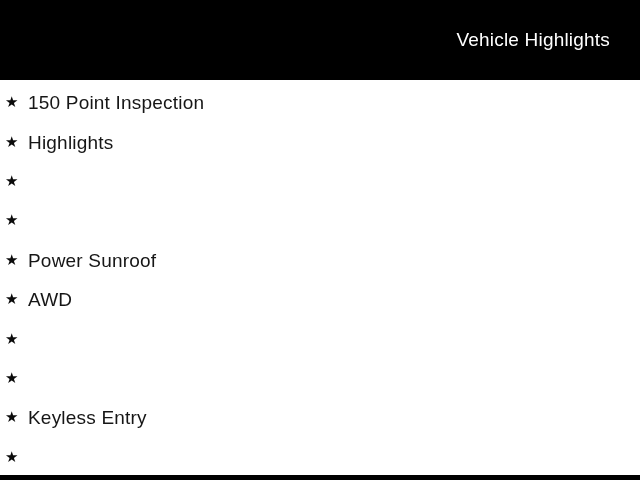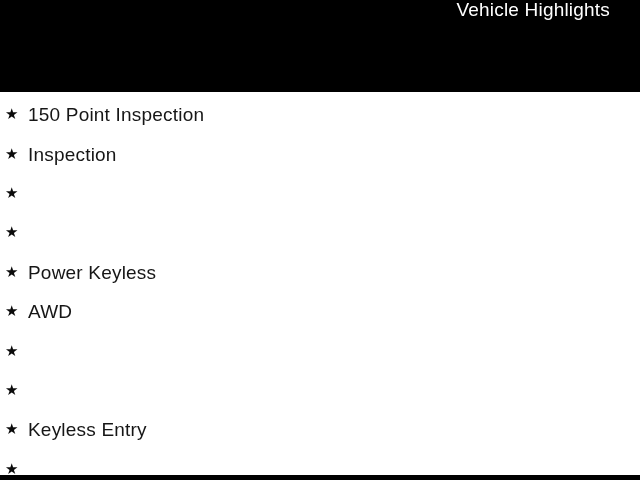--- a/index.html
+++ b/index.html
@@ -10,24 +10,24 @@
     width: 640px;
     height: 480px;
     background: #ffffff;
     overflow: hidden;
     position: relative;
     font-family: "Liberation Sans", "DejaVu Sans", sans-serif;
   }
   .header {
     box-sizing: border-box;
     width: 640px;
-    height: 92px;
+    height: 80px;
     background: #000000;
     display: flex;
-    align-items: flex-start;
+    align-items: center;
     justify-content: flex-end;
     padding-right: 30px;
   }
   .header .title {
     color: #ffffff;
     font-size: 19px;
     line-height: 1;
     letter-spacing: 0.2px;
     padding-bottom: 2px;
   }
@@ -73,31 +73,31 @@
   <span class="title">Vehicle Highlights</span>
 </div>
 
 <ul class="highlights">
   <li>
     <span class="star">★</span>
     <span class="label">150 Point Inspection</span>
   </li>
   <li>
     <span class="star">★</span>
-    <span class="label">Inspection</span>
+    <span class="label">Highlights</span>
   </li>
   <li>
     <span class="star">★</span>
   </li>
   <li>
     <span class="star">★</span>
   </li>
   <li>
     <span class="star">★</span>
-    <span class="label">Power Keyless</span>
+    <span class="label">Power Sunroof</span>
   </li>
   <li>
     <span class="star">★</span>
     <span class="label">AWD</span>
   </li>
   <li>
     <span class="star">★</span>
   </li>
   <li>
     <span class="star">★</span>

